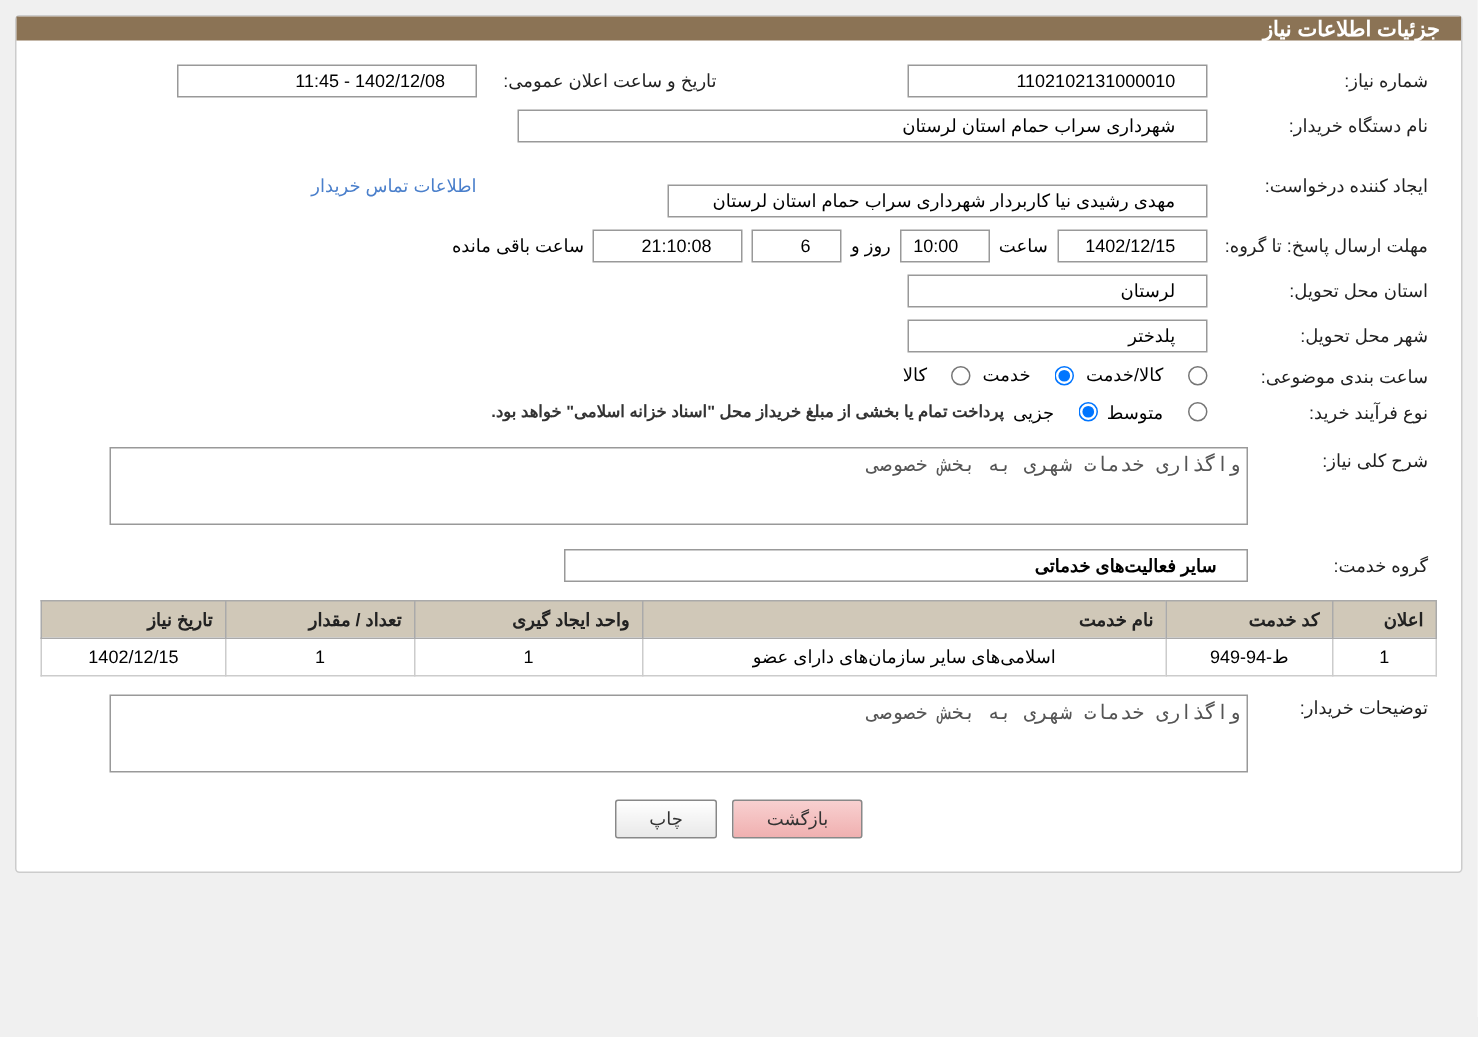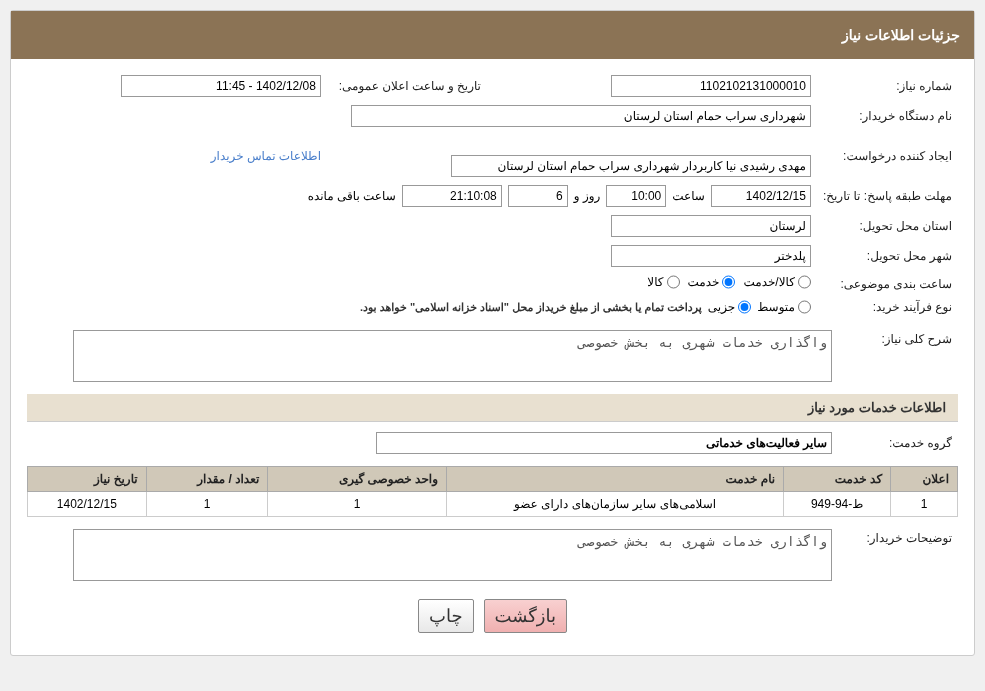--- a/index.html
+++ b/index.html
@@ -16,21 +16,21 @@
       padding: 10px;
     }
     .main-card {
       background: #fff;
       border: 1px solid #ccc;
       border-radius: 3px;
     }
     .card-header {
       background: #8b7355;
       color: #fff;
-      padding: 16px 14px;
+      padding: 0 14px;
       font-size: 14px;
       font-weight: bold;
       text-align: right;
     }
     .card-body {
       padding: 12px 16px;
     }
     .info-table {
       width: 100%;
       border-collapse: collapse;
@@ -46,21 +46,21 @@
       color: #222;
       font-weight: normal;
       width: 120px;
     }
     .value-cell {
       text-align: right;
     }
     .input-box {
       border: 1px solid #999;
       background: #fff;
-      padding: 3px 4px;
+      padding: 3px 20px;
       min-height: 22px;
       display: inline-block;
       direction: rtl;
       text-align: right;
     }
     .input-medium { width: 200px; }
     .input-small { width: 100px; }
     .input-xsmall { width: 60px; }
     .contact-link {
       color: #4a7fcb;
@@ -77,21 +77,22 @@
       margin: 8px 0 6px 0;
     }
     .radio-group {
       display: inline-flex;
       gap: 8px;
       align-items: center;
       direction: rtl;
     }
     .radio-item {
       display: flex;
-      gap: 3px;
+      align-items: center;
+      gap: 16px;
     }
     .purchase-note {
       color: #333;
       font-size: 11px;
       font-weight: bold;
     }
     .textarea-box {
       border: 1px solid #999;
       background: #fff;
       padding: 4px;
@@ -124,24 +125,24 @@
       background: #fff;
     }
     .button-bar {
       display: flex;
       justify-content: center;
       gap: 10px;
       margin-top: 14px;
       padding-bottom: 10px;
     }
     .btn {
-      padding: 5px 10px;
+      padding: 5px 22px;
       border: 1px solid #888;
       cursor: pointer;
-      font-size: 18px;
+      font-size: 12px;
       font-family: Tahoma, Arial, sans-serif;
       border-radius: 2px;
       text-align: center;
     }
     .btn-print {
       background: linear-gradient(to bottom, #fff 0%, #e8e8e8 100%);
       color: #333;
     }
     .btn-back {
       background: linear-gradient(to bottom, #f8d0d0 0%, #f0b0b0 100%);
@@ -186,21 +187,21 @@
         <tr>
           <td class="label-cell">ایجاد کننده درخواست:</td>
           <td colspan="3" class="value-cell">
             <span class="input-box" style="width:360px;margin-top:20px;">مهدی رشیدی نیا کاربردار شهرداری سراب حمام استان لرستان</span>
           </td>
           <td class="value-cell">
             <a href="#" class="contact-link">اطلاعات تماس خریدار</a>
           </td>
         </tr>
         <tr>
-          <td class="label-cell">مهلت طبقه پاسخ: تا تاریخ:</td>
+          <td class="label-cell">مهلت ارسال پاسخ: تا گروه:</td>
           <td colspan="4" class="value-cell">
             <div class="inline-row">
               <span class="input-box input-small">1402/12/15</span>
               <span>ساعت</span>
               <span class="input-box input-xsmall">10:00</span>
               <span>روز و</span>
               <span class="input-box input-xsmall">6</span>
               <span class="input-box input-small">21:10:08</span>
               <span>ساعت باقی مانده</span>
             </div>
@@ -262,40 +263,39 @@
           <td style="width:120px; vertical-align:top; padding-top:6px;margin-top:34px;" class="label-cell">
             <span>شرح کلی نیاز:</span>
           </td>
           <td>
             <textarea class="textarea-box" style="height: 52px;">واگذاری خدمات شهری به بخش خصوصی</textarea>
           </td>
         </tr>
       </tbody>
         </table>
 
-      <div class="section-header">اطلاعات خدمات مورد نیاز</div>
 
       <table class="info-table">
         <tbody>
             <tr>
           <td style="width:120px;" class="label-cell">گروه خدمت:</td>
           <td class="value-cell">
             <span class="input-box" style="width:456px;font-weight:bold;">سایر فعالیت‌های خدماتی</span>
           </td>
         </tr>
       </tbody>
         </table>
 
       <table class="service-table">
         <thead>
           <tr>
             <th>اعلان</th>
             <th>کد خدمت</th>
             <th>نام خدمت</th>
-            <th>واحد خصوصی گیری</th>
+            <th>واحد ایجاد گیری</th>
             <th>تعداد / مقدار</th>
             <th>تاریخ نیاز</th>
           </tr>
         </thead>
         <tbody id="service-tbody">
         <tr>
               <td>1</td>
               <td>ط-94-949</td>
               <td>اسلامی‌های سایر سازمان‌های دارای عضو</td>
               <td>1</td>

